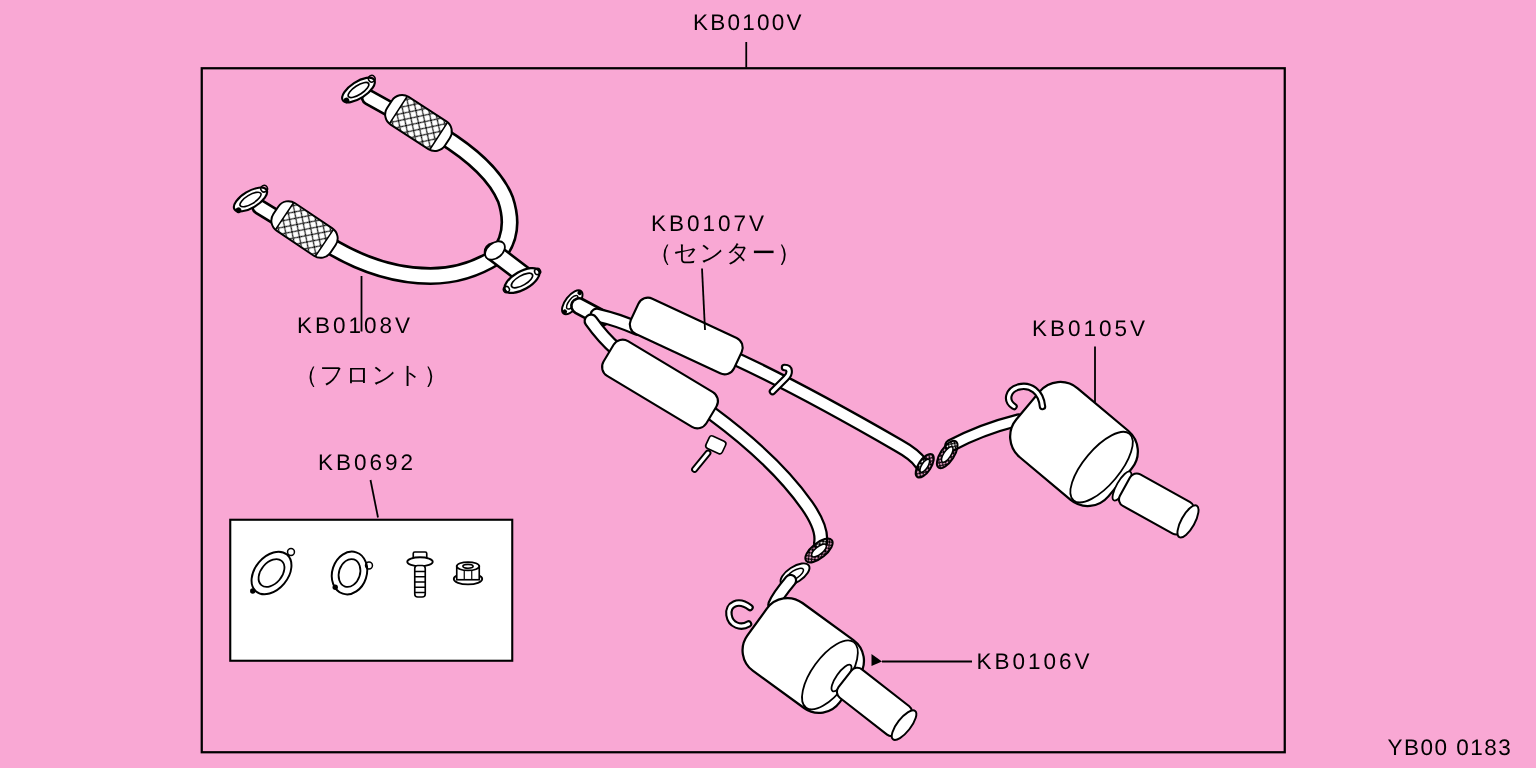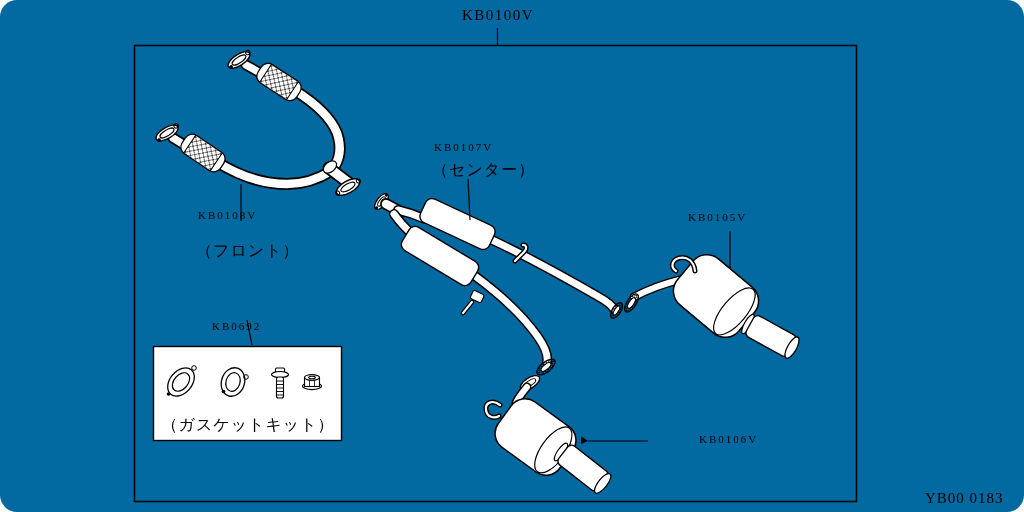--- a/index.html
+++ b/index.html
@@ -1,20 +1,20 @@
 <!DOCTYPE html>
 <html><head>
 <meta charset="utf-8">
 <style>
   html,body{margin:0;padding:0;background:#fff;}
-  .canvas{position:relative;width:1024px;height:512px;background:#0369a1;
-          font-family:Liberation Serif, serif;overflow:hidden;border-radius:17px;}
+  .canvas{position:relative;width:1024px;height:512px;background:#f9a8d4;
+          font-family:Liberation Sans, sans-serif;overflow:hidden;}
   .canvas svg{position:absolute;left:0;top:0;}
   .lbl{position:absolute;color:#000;white-space:nowrap;line-height:1;}
-  .code{font-size:11px;letter-spacing:2px;}
+  .code{font-size:15px;letter-spacing:2px;}
   .codesm{font-size:15px;letter-spacing:1.5px;}
   .jp{font-size:16px;letter-spacing:1px;}
   .caption{text-align:center;}
 </style>
 </head>
 <body>
 
 <div class="canvas">
 
 <svg width="1024" height="512" viewBox="0 0 1024 512">
@@ -214,22 +214,21 @@
 </svg>
 
 <div class="lbl codesm" style="left:462px;top:8px;">KB0100V</div>
 
 <div class="lbl code" style="left:434px;top:142px;">KB0107V</div>
 <div class="lbl jp" style="left:432px;top:162px;">（センター）</div>
 
 <div class="lbl code" style="left:198px;top:210px;">KB0108V</div>
 <div class="lbl jp" style="left:196px;top:243px;">（フロント）</div>
 
-<div class="lbl code" style="left:212px;top:301px;margin-top:20px;">KB0692</div>
-<div class="lbl jp caption" style="left:155px;top:417px;width:186px;">（ガスケットキット）</div>
+<div class="lbl code" style="left:212px;top:301px;">KB0692</div>
 
 <div class="lbl code" style="left:688px;top:212px;text-align:right;">KB0105V</div>
 
-<div class="lbl code" style="left:651px;top:434px;margin-left:48px;">KB0106V</div>
+<div class="lbl code" style="left:651px;top:434px;">KB0106V</div>
 
 <div class="lbl codesm" style="left:925px;top:491px;letter-spacing:1px;">YB00 0183</div>
 
 </div>
 
 </body></html>

